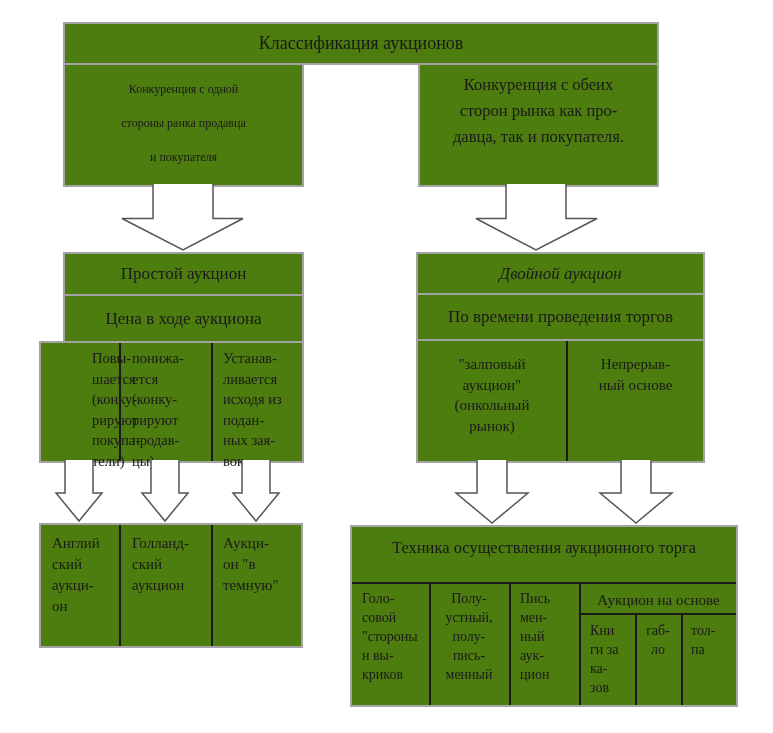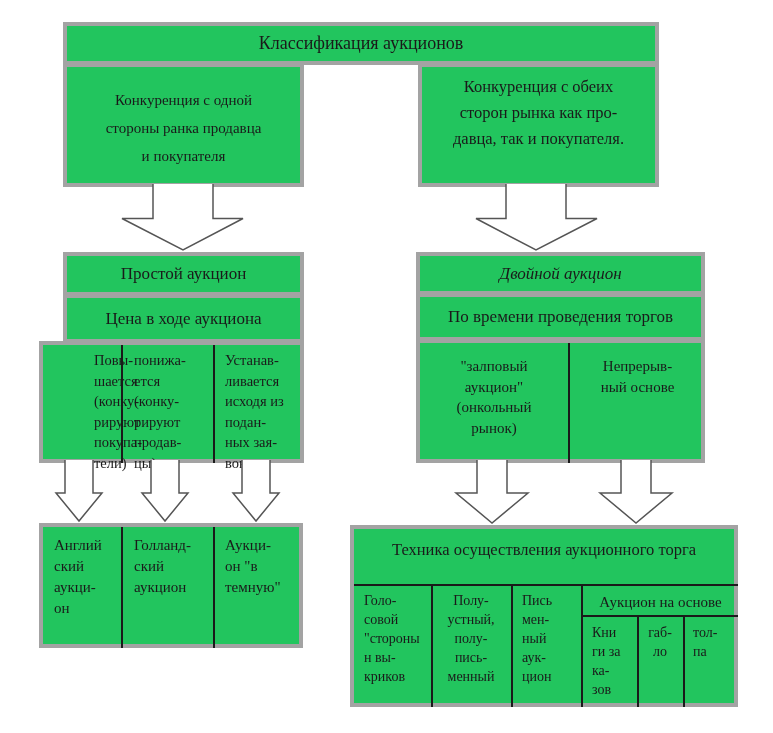--- a/index.html
+++ b/index.html
@@ -7,23 +7,23 @@
     position:relative;
     width:773px;
     height:733px;
     background:#ffffff;
     font-family:"Liberation Serif","DejaVu Serif",serif;
     color:#1a1a1a;
     overflow:hidden;
   }
   .box{
     position:absolute;
-    border:4px solid #a3a3a3;
+    border:2px solid #a3a3a3;
     box-sizing:border-box;
-    background:#22c55e;
+    background:#4d7c0f;
   }
   .txt{
     white-space:pre-line;
     color:#1a1a1a;
   }
   .center{text-align:center;}
   .vline{position:absolute;width:2px;background:#1a1a1a;}
   .hline{position:absolute;height:2px;background:#1a1a1a;}
   .cell-txt{position:absolute;font-size:14.5px;line-height:20.5px;}
   .arrow-layer{
@@ -43,21 +43,21 @@
 </head>
 <body>
 
 <div class="canvas">
 
   <div class="box flex-center" style="left:63px;top:22px;width:596px;height:43px;">
     <div class="txt center" style="font-size:18px;">Классификация аукционов</div>
   </div>
 
   <div class="box" style="left:63px;top:63px;width:241px;height:124px;">
-    <div class="txt center" style="margin-top:19px;font-size:15px;line-height:28px;">Конкуренция с одной
+    <div class="txt center" style="margin-top:7px;font-size:12px;line-height:34px;">Конкуренция с одной
 стороны ранка продавца
 и покупателя</div>
   </div>
 
   <div class="box" style="left:418px;top:63px;width:241px;height:124px;">
     <div class="txt center" style="margin-top:7px;font-size:16.5px;line-height:26px;">Конкуренция с обеих
 сторон рынка как про-
 давца, так и покупателя.</div>
   </div>
 

